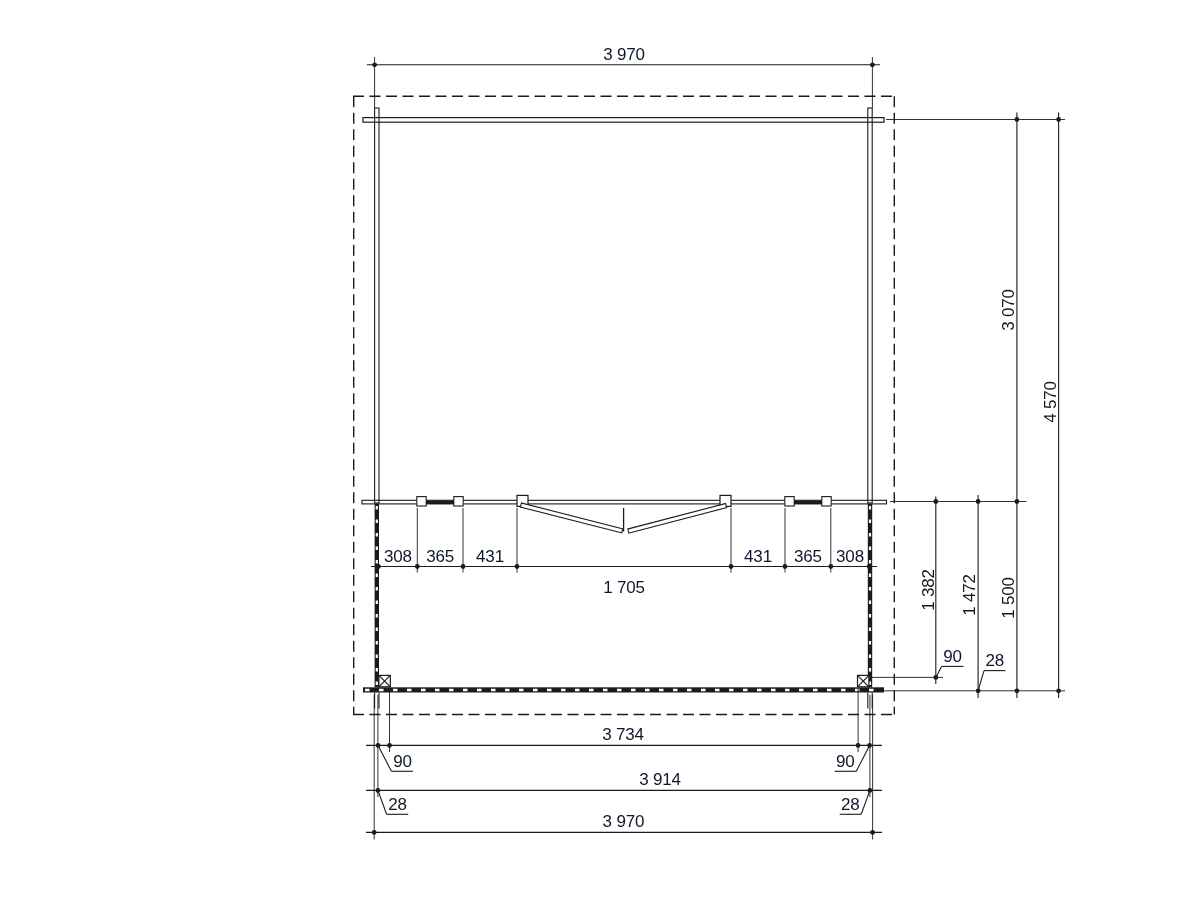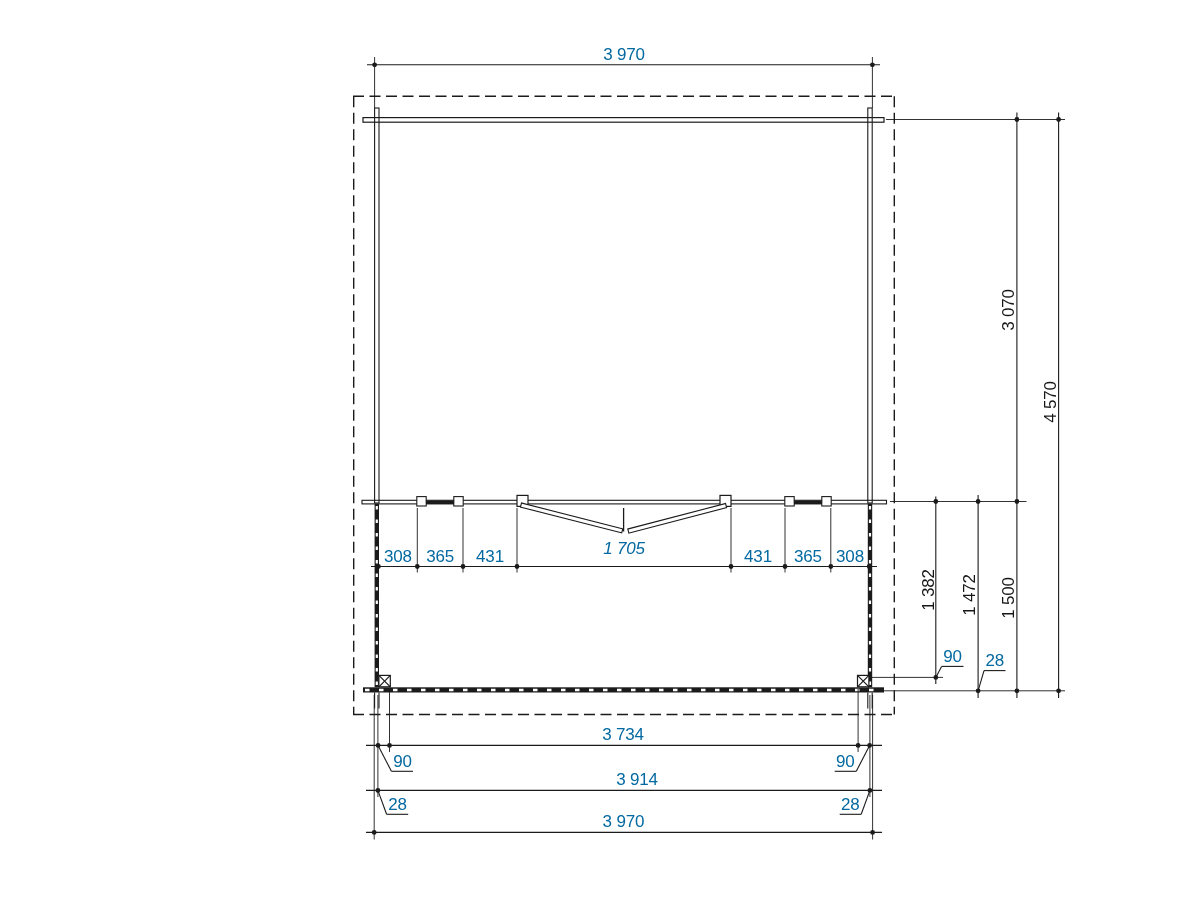--- a/index.html
+++ b/index.html
@@ -8,21 +8,21 @@
     width:1200px;height:900px;
     background:#ffffff;
     font-family:"Liberation Sans", sans-serif;
     overflow:hidden;
   }
   #linework{position:absolute;left:0;top:0;}
   .dt{  
     position:absolute;
     font-size:17px;
     letter-spacing:-0.2px;
-    color:#0369a1;
+    color:#0f172a;
     white-space:nowrap;
     transform:translate(-50%,-100%);
     line-height:1;
   }
   .dtv{ 
     position:absolute;
     font-size:17px;
     letter-spacing:-0.2px;
     color:#161616;
     white-space:nowrap;
@@ -202,36 +202,36 @@
         <line x1="839.7" y1="814.3" x2="861.2" y2="814.3"></line>
       </g>
     </g>
   </svg>
 
   <div class="dt" style="left:624px;top:63px;">3 970</div>
 
   <div class="dt" style="left:397.8px;top:564.5px;">308</div>
   <div class="dt" style="left:440.2px;top:564.5px;">365</div>
   <div class="dt" style="left:490px;top:564.5px;">431</div>
-  <div class="dt" style="left:624px;top:557px;font-style:italic;">1 705</div>
+  <div class="dt" style="left:624px;top:596px;">1 705</div>
   <div class="dt" style="left:758px;top:564.5px;">431</div>
   <div class="dt" style="left:807.9px;top:564.5px;">365</div>
   <div class="dt" style="left:850px;top:564.5px;">308</div>
 
   <div class="dtv" style="left:1008px;top:310px;">3 070</div>
   <div class="dtv" style="left:1049.5px;top:402px;">4 570</div>
   <div class="dtv" style="left:928px;top:590px;">1 382</div>
   <div class="dtv" style="left:968.5px;top:595px;">1 472</div>
   <div class="dtv" style="left:1007.5px;top:598px;">1 500</div>
 
   <div class="dt" style="left:952.5px;top:664.5px;">90</div>
   <div class="dt" style="left:994.7px;top:668.7px;">28</div>
 
   <div class="dt" style="left:623px;top:742.5px;">3 734</div>
-  <div class="dt" style="left:637px;top:787.5px;">3 914</div>
+  <div class="dt" style="left:660px;top:787.5px;">3 914</div>
   <div class="dt" style="left:623.4px;top:829.5px;">3 970</div>
 
   <div class="dt" style="left:402.4px;top:769.5px;">90</div>
   <div class="dt" style="left:845.2px;top:769.5px;">90</div>
   <div class="dt" style="left:397.6px;top:812.5px;">28</div>
   <div class="dt" style="left:850.2px;top:812.5px;">28</div>
 
 </div>
 
 </body></html>

